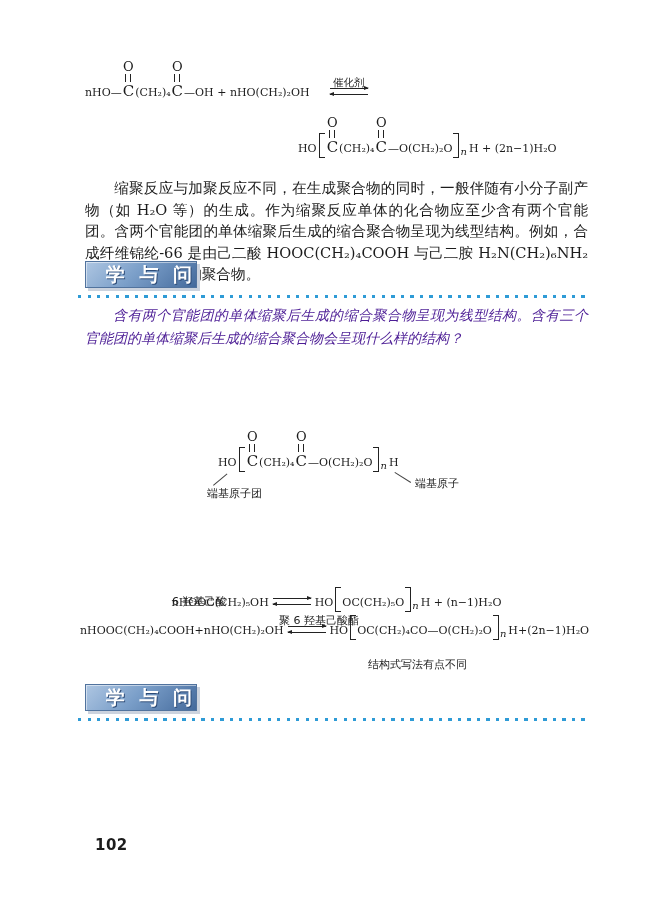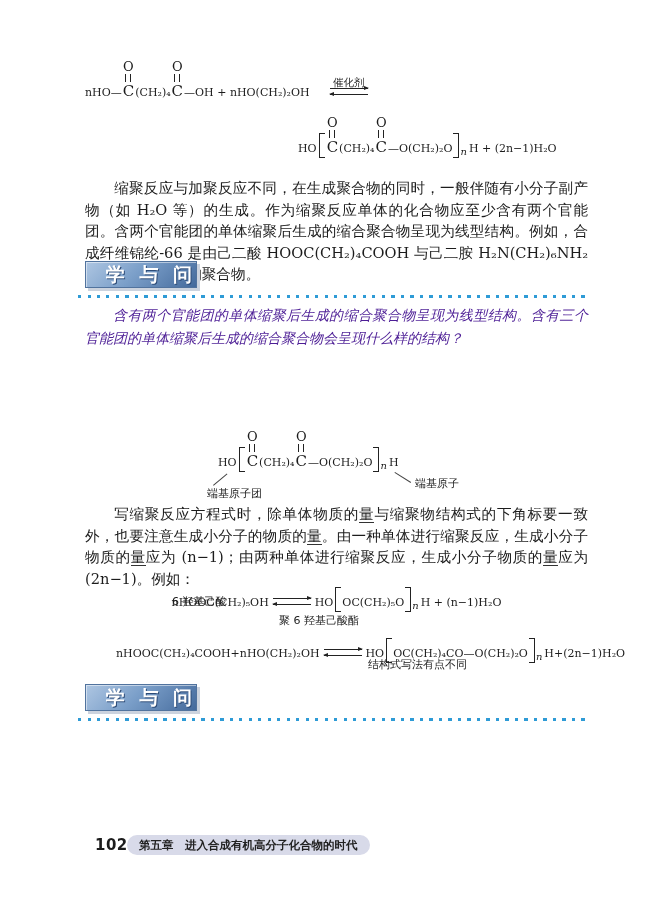--- a/index.html
+++ b/index.html
@@ -124,39 +124,38 @@
       <span class="pbr"></span>
       <sub class="bn">n</sub>
       <span class="t">H</span>
     </div>
     <i class="ptr" style="left:128px;top:55px;width:18px;transform:rotate(-40deg);"></i>
     <i class="ptr" style="left:310px;top:42px;width:19px;transform:rotate(32deg);"></i>
     <span class="small-label" style="position:absolute;left:100px;top:56px;margin-left:22px;">端基原子团</span>
     <span class="small-label" style="position:absolute;left:330px;top:46px;">端基原子</span>
   </div>
 
-  <p class="para abs" style="top:503px;left:85px;"><span>写缩聚反应方程式时，除单体物质的</span><span class="u">量</span><span>与缩聚物结构式的下角标要一致外，也要注意生成小分子的物质的</span><span class="u">量</span><span>。由一种单体进行缩聚反应，生成小分子物质的</span><span class="u">量</span><span>应为 (n−1)；由两种单体进行缩聚反应，生成小分子物质的</span><span class="u">量</span><span>应为 (2n−1)。例如：</span></p>
 
   <div class="chemline abs" style="top:587px;left:85px;width:503px;justify-content:center;">
     <span class="t">nHOOC(CH₂)₅OH</span>
     <span class="eqa">
         <i class="ha"></i>
         <i class="hb"></i>
       </span>
     <span class="t">HO</span>
     <span class="pbl"></span>
     <span class="t">OC(CH₂)₅O</span>
     <span class="pbr"></span>
     <sub class="bn">n</sub>
     <span class="t">H + (n−1)H₂O</span>
   </div>
   <span class="small-label abs" style="top:594px;left:172px;">6 羟基己酸</span>
   <span class="small-label abs" style="top:613px;left:279px;">聚 6 羟基己酸酯</span>
 
-  <div class="chemline abs" style="top:638px;left:80px;width:515px;margin-left:36px;">
+  <div class="chemline abs" style="top:615px;left:80px;width:515px;">
     <span class="t">nHOOC(CH₂)₄COOH+nHO(CH₂)₂OH</span>
     <span class="eqa">
         <i class="ha"></i>
         <i class="hb"></i>
       </span>
     <span class="t">HO</span>
     <span class="pbl"></span>
     <span class="t">OC(CH₂)₄CO—O(CH₂)₂O</span>
     <span class="pbr"></span>
     <sub class="bn">n</sub>
@@ -164,15 +163,14 @@
   </div>
   <span class="small-label abs" style="top:657px;left:368px;">结构式写法有点不同</span>
 
   <div class="banner abs" style="top:684px;left:85px;">
     <span>学 与 问</span>
   </div>
   <div class="dotted abs" style="top:718px;left:78px;"></div>
 
 
   <span class="pagenum abs" style="top:836px;left:95px;">102</span>
-  <span class="chapter-pill abs" style="top:835px;left:127px;">第五章　进入合成有机高分子化合物的时代</span>
 
 </div>
 
 </body></html>

